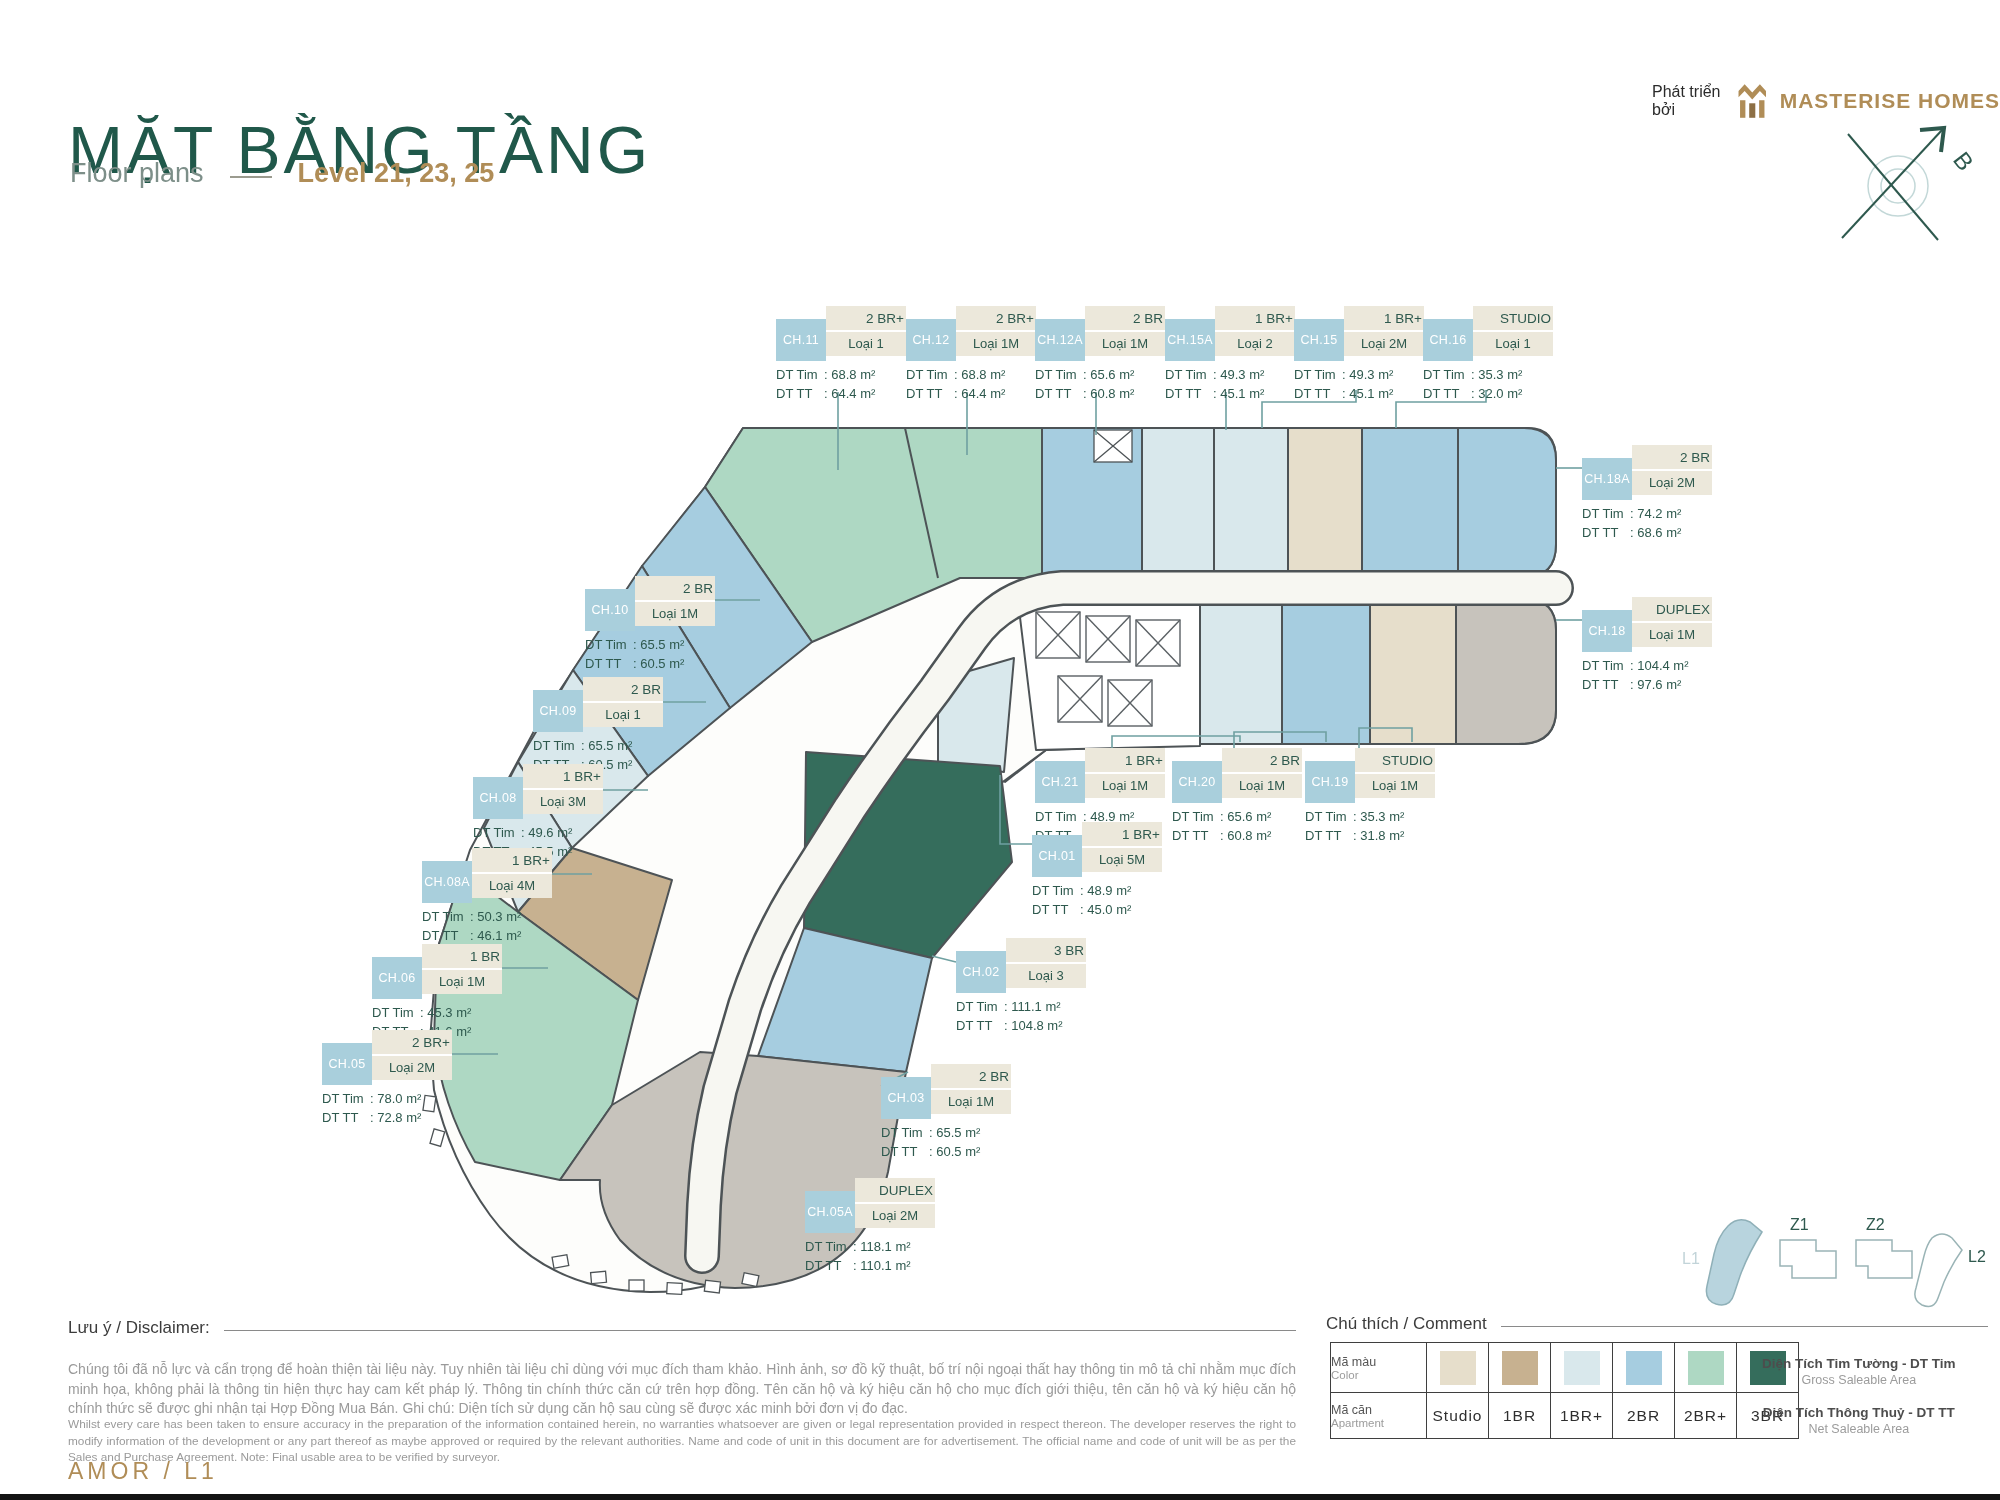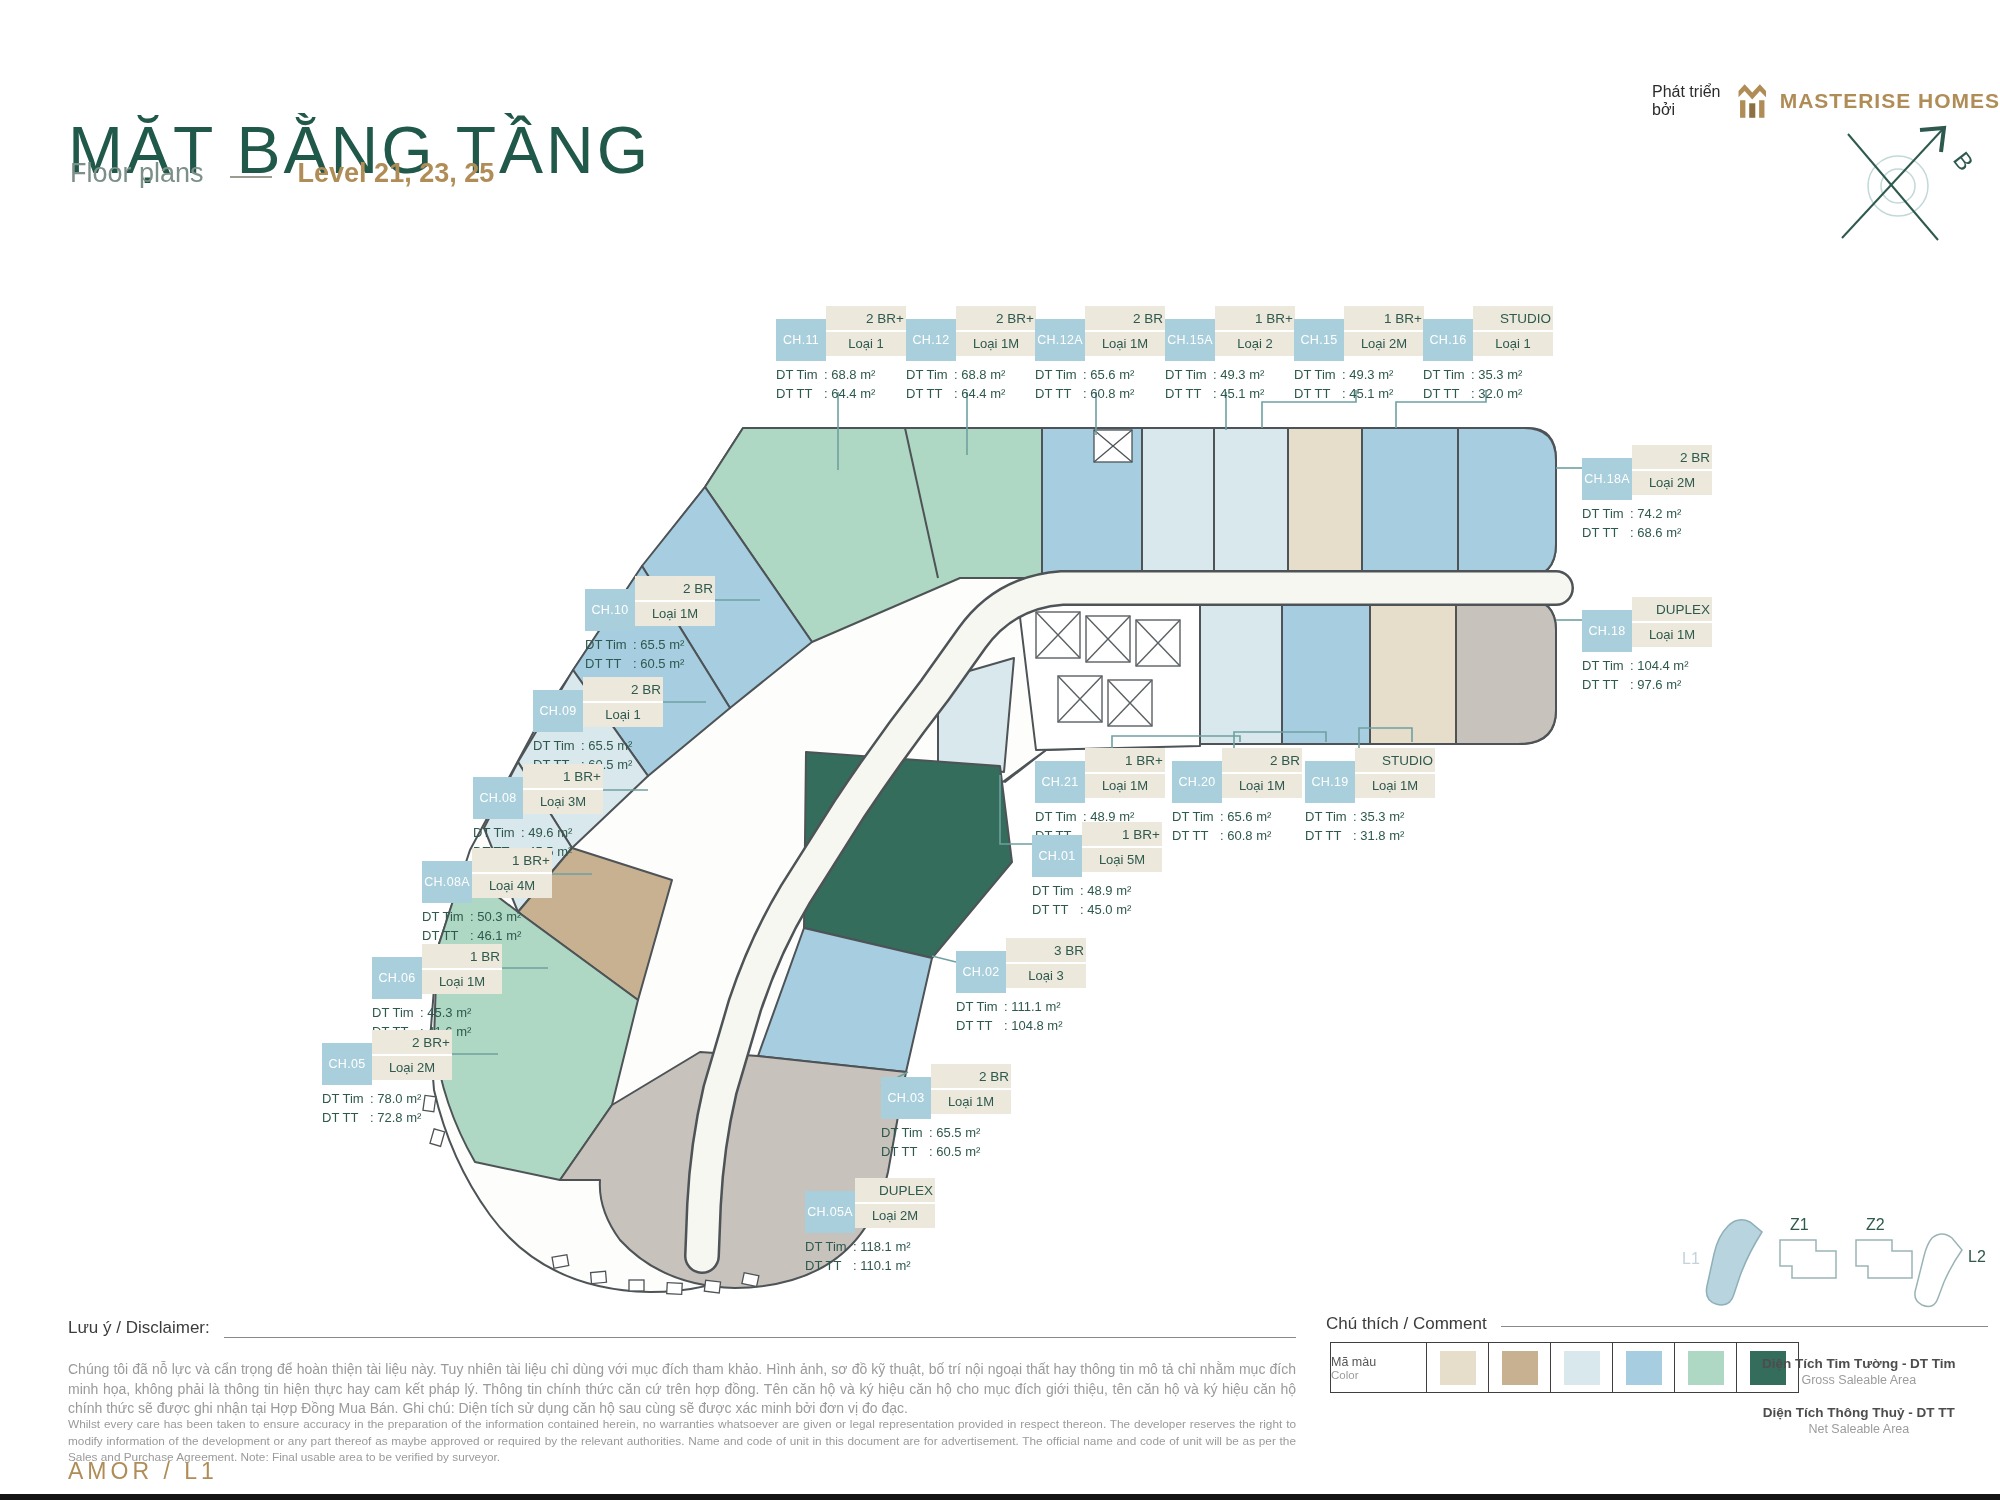--- a/index.html
+++ b/index.html
@@ -24,21 +24,21 @@
   .co-row{display:flex;align-items:flex-start;}
   .co-label{background:var(--callout-label-bg);color:#fff;width:50px;height:42px;margin-top:13px;
             display:flex;align-items:center;justify-content:center;font-size:12.5px;letter-spacing:.3px;}
   .co-type{background:var(--callout-type-bg);width:80px;text-align:center;color:var(--area-green);}
   .co-type .t1{font-size:13.5px;padding:5px 2px 4px;border-bottom:2px solid #fff;text-align:right;}
   .co-type .t2{font-size:13px;padding:4px 2px 5px;}
   .co-areas{margin-top:5px;color:var(--area-green);font-size:13px;line-height:1.45;white-space:nowrap;}
   .co-areas .k{display:inline-block;width:48px;}
 
   
-  .note-head{position:absolute;left:68px;top:1318px;width:1228px;display:flex;align-items:flex-end;gap:14px;
+  .note-head{position:absolute;left:68px;top:1318px;width:1228px;display:flex;align-items:center;gap:14px;
              font-size:17px;color:#3c3c3c;}
   .note-head .rule{flex:1;height:0;border-top:1.5px solid #8a8a8a;margin-top:4px;}
   .disc-vi{position:absolute;left:68px;top:1346px;width:1228px;font-size:14px;color:#9a9a9a;
            text-align:justify;line-height:1.4;}
   .disc-en{position:absolute;left:68px;top:1404px;width:1228px;font-size:11.8px;color:#9a9a9a;
            text-align:justify;line-height:1.42;}
   .footer-code{position:absolute;left:68px;top:1458px;font-size:23px;letter-spacing:4px;color:var(--gold);}
   .bottom-bar{position:absolute;left:0;top:1494px;width:2000px;height:6px;background:#141414;}
 
   
@@ -232,20 +232,32 @@
         <td class="leg-sw-cell" data-name="legend-swatch-2br">
           <div class="leg-sw" style="background:#a6cde0"></div>
         </td>
         <td class="leg-sw-cell" data-name="legend-swatch-2br+">
           <div class="leg-sw" style="background:#aed8c3"></div>
         </td>
         <td class="leg-sw-cell" data-name="legend-swatch-3br">
           <div class="leg-sw" style="background:#356d5c"></div>
         </td>
       </tr>
+      <tr>
+        <th class="leg-head" data-name="legend-apartment-row-label">
+          <div class="vi">Mã căn</div>
+          <div class="en">Apartment</div>
+        </th>
+        <td class="leg-name" data-name="legend-name-studio">Studio</td>
+        <td class="leg-name" data-name="legend-name-1br">1BR</td>
+        <td class="leg-name" data-name="legend-name-1br+">1BR+</td>
+        <td class="leg-name" data-name="legend-name-2br">2BR</td>
+        <td class="leg-name" data-name="legend-name-2br+">2BR+</td>
+        <td class="leg-name" data-name="legend-name-3br">3BR</td>
+      </tr>
     </tbody>
   </table>
 <div class="area-defs" data-name="area-definitions">
   <div class="area-def" data-name="area-def-gross">
     <div class="vi" data-name="area-def-gross-vi">Diện Tích Tim Tường - DT Tim</div>
     <div class="en" data-name="area-def-gross-en">Gross Saleable Area</div>
   </div>
   <div class="area-def" data-name="area-def-net">
     <div class="vi" data-name="area-def-net-vi">Diện Tích Thông Thuỷ - DT TT</div>
     <div class="en" data-name="area-def-net-en">Net Saleable Area</div>

